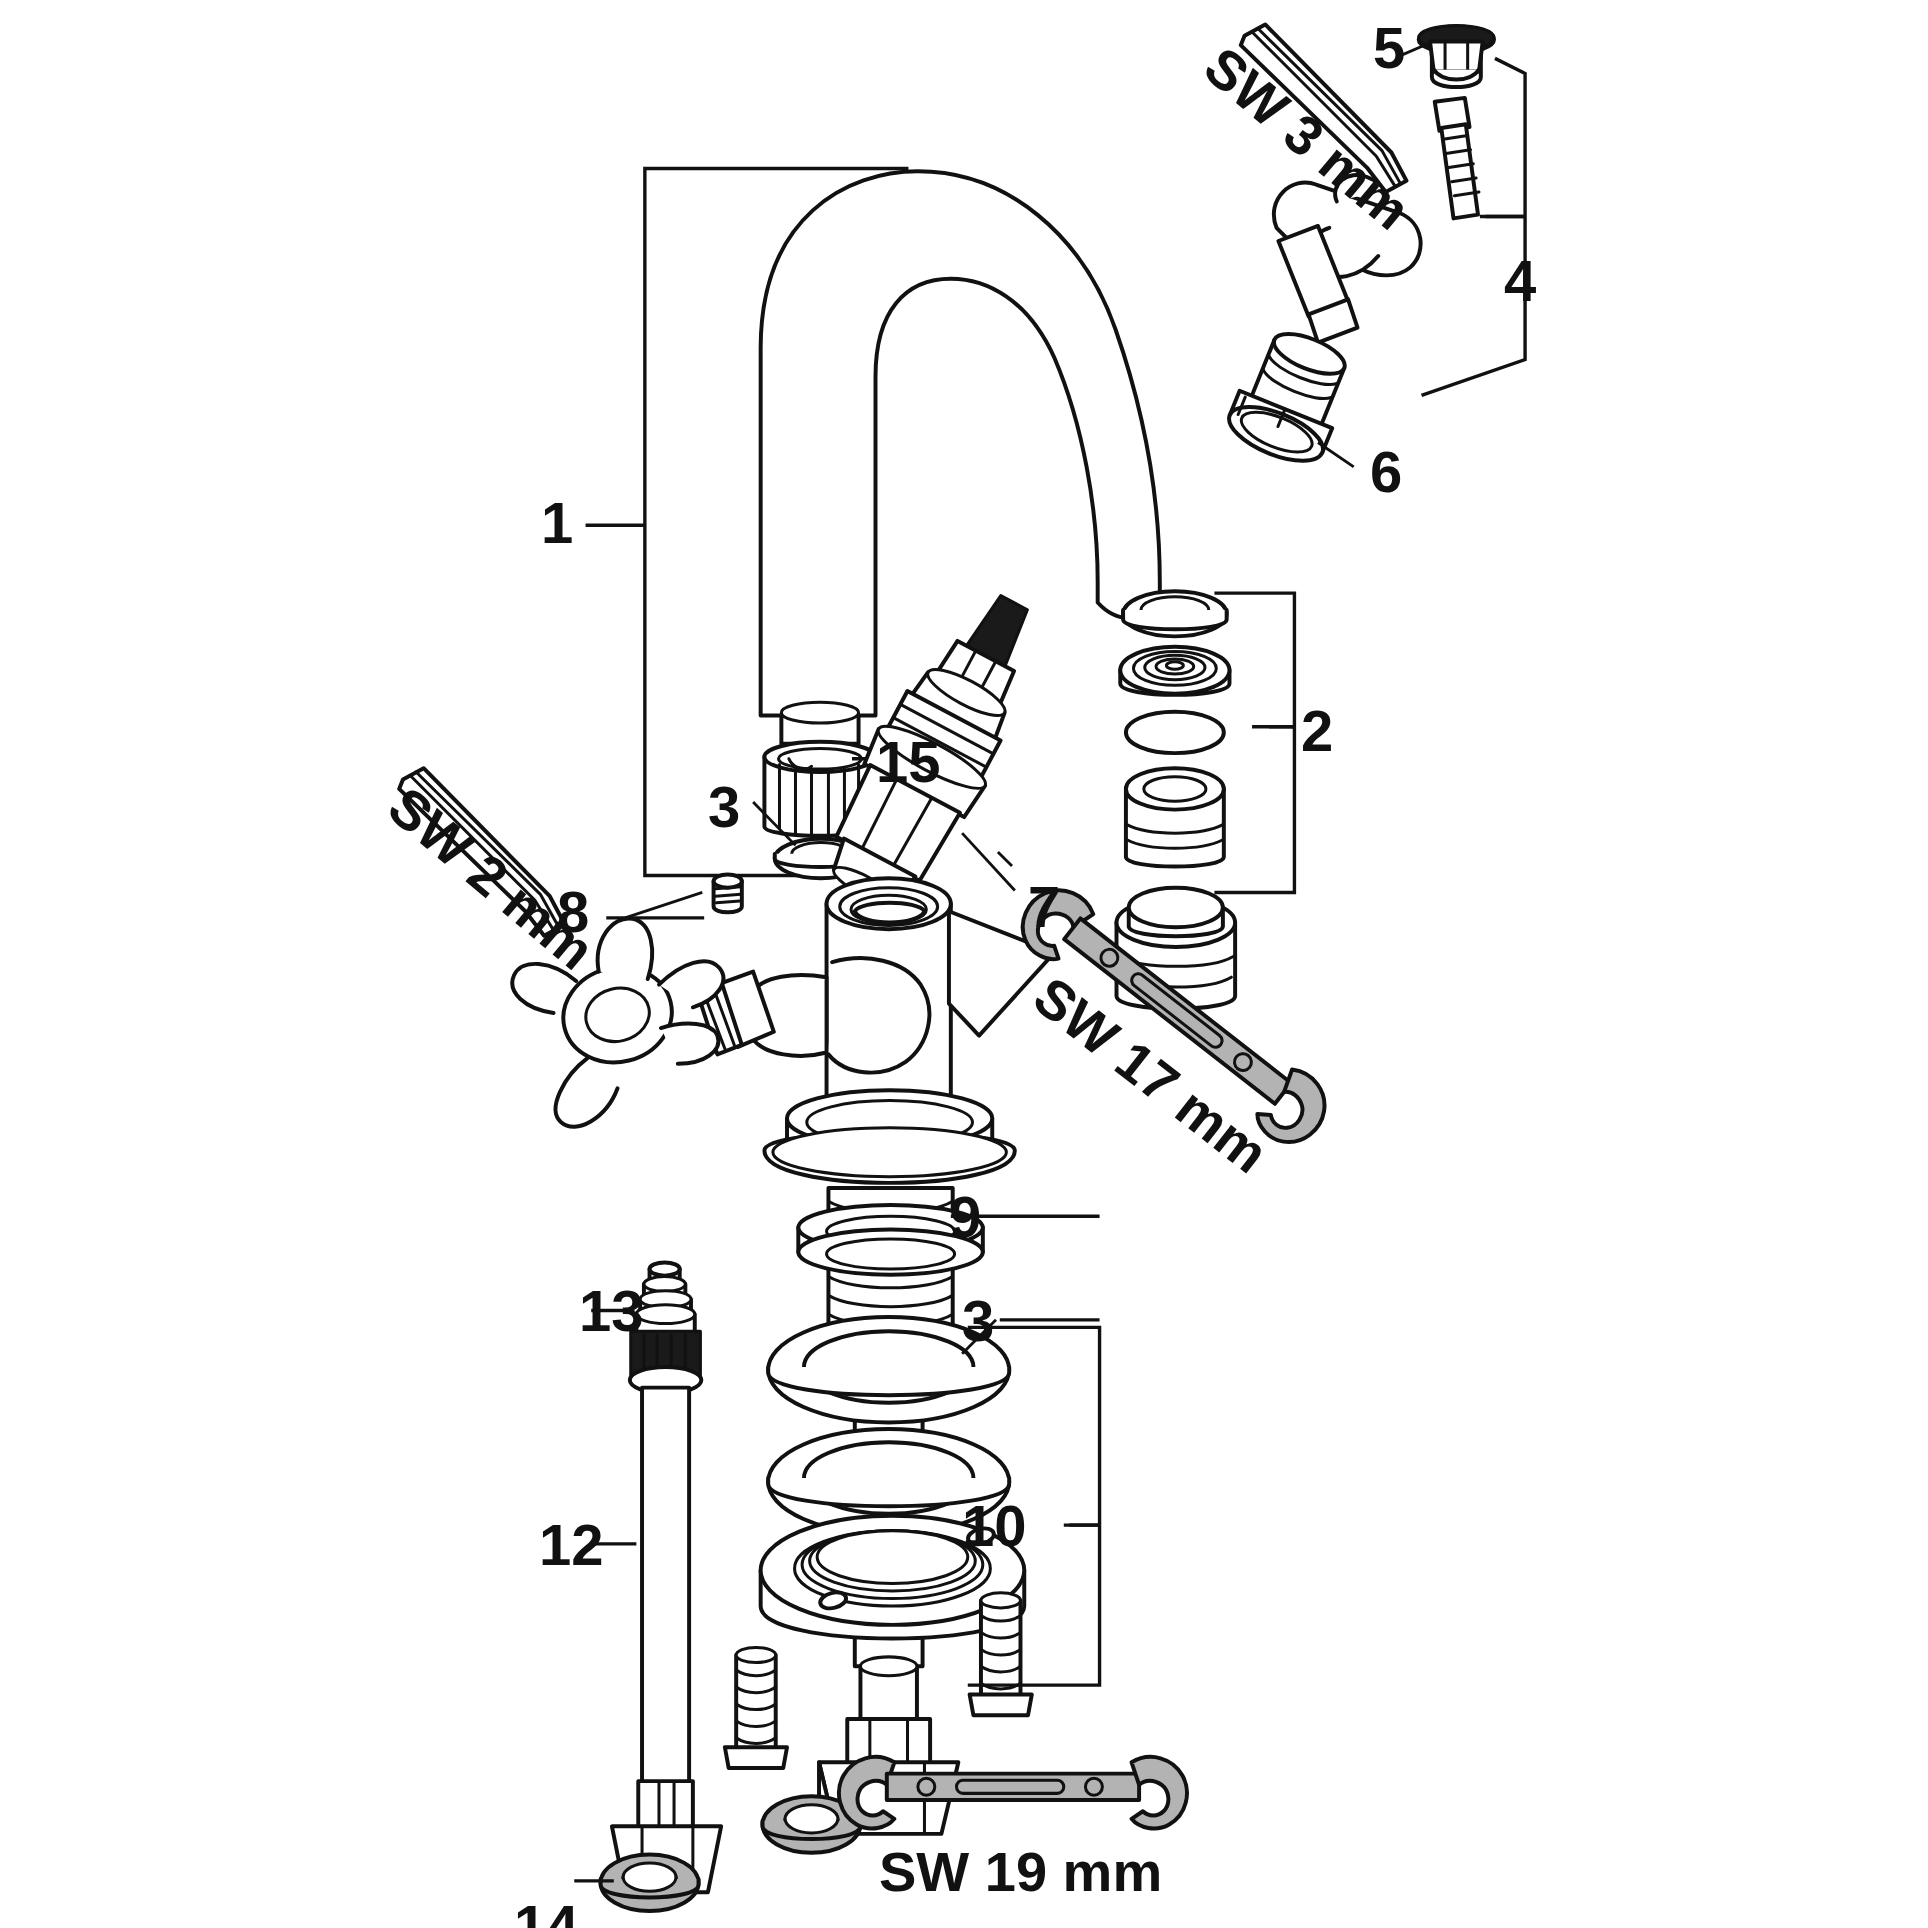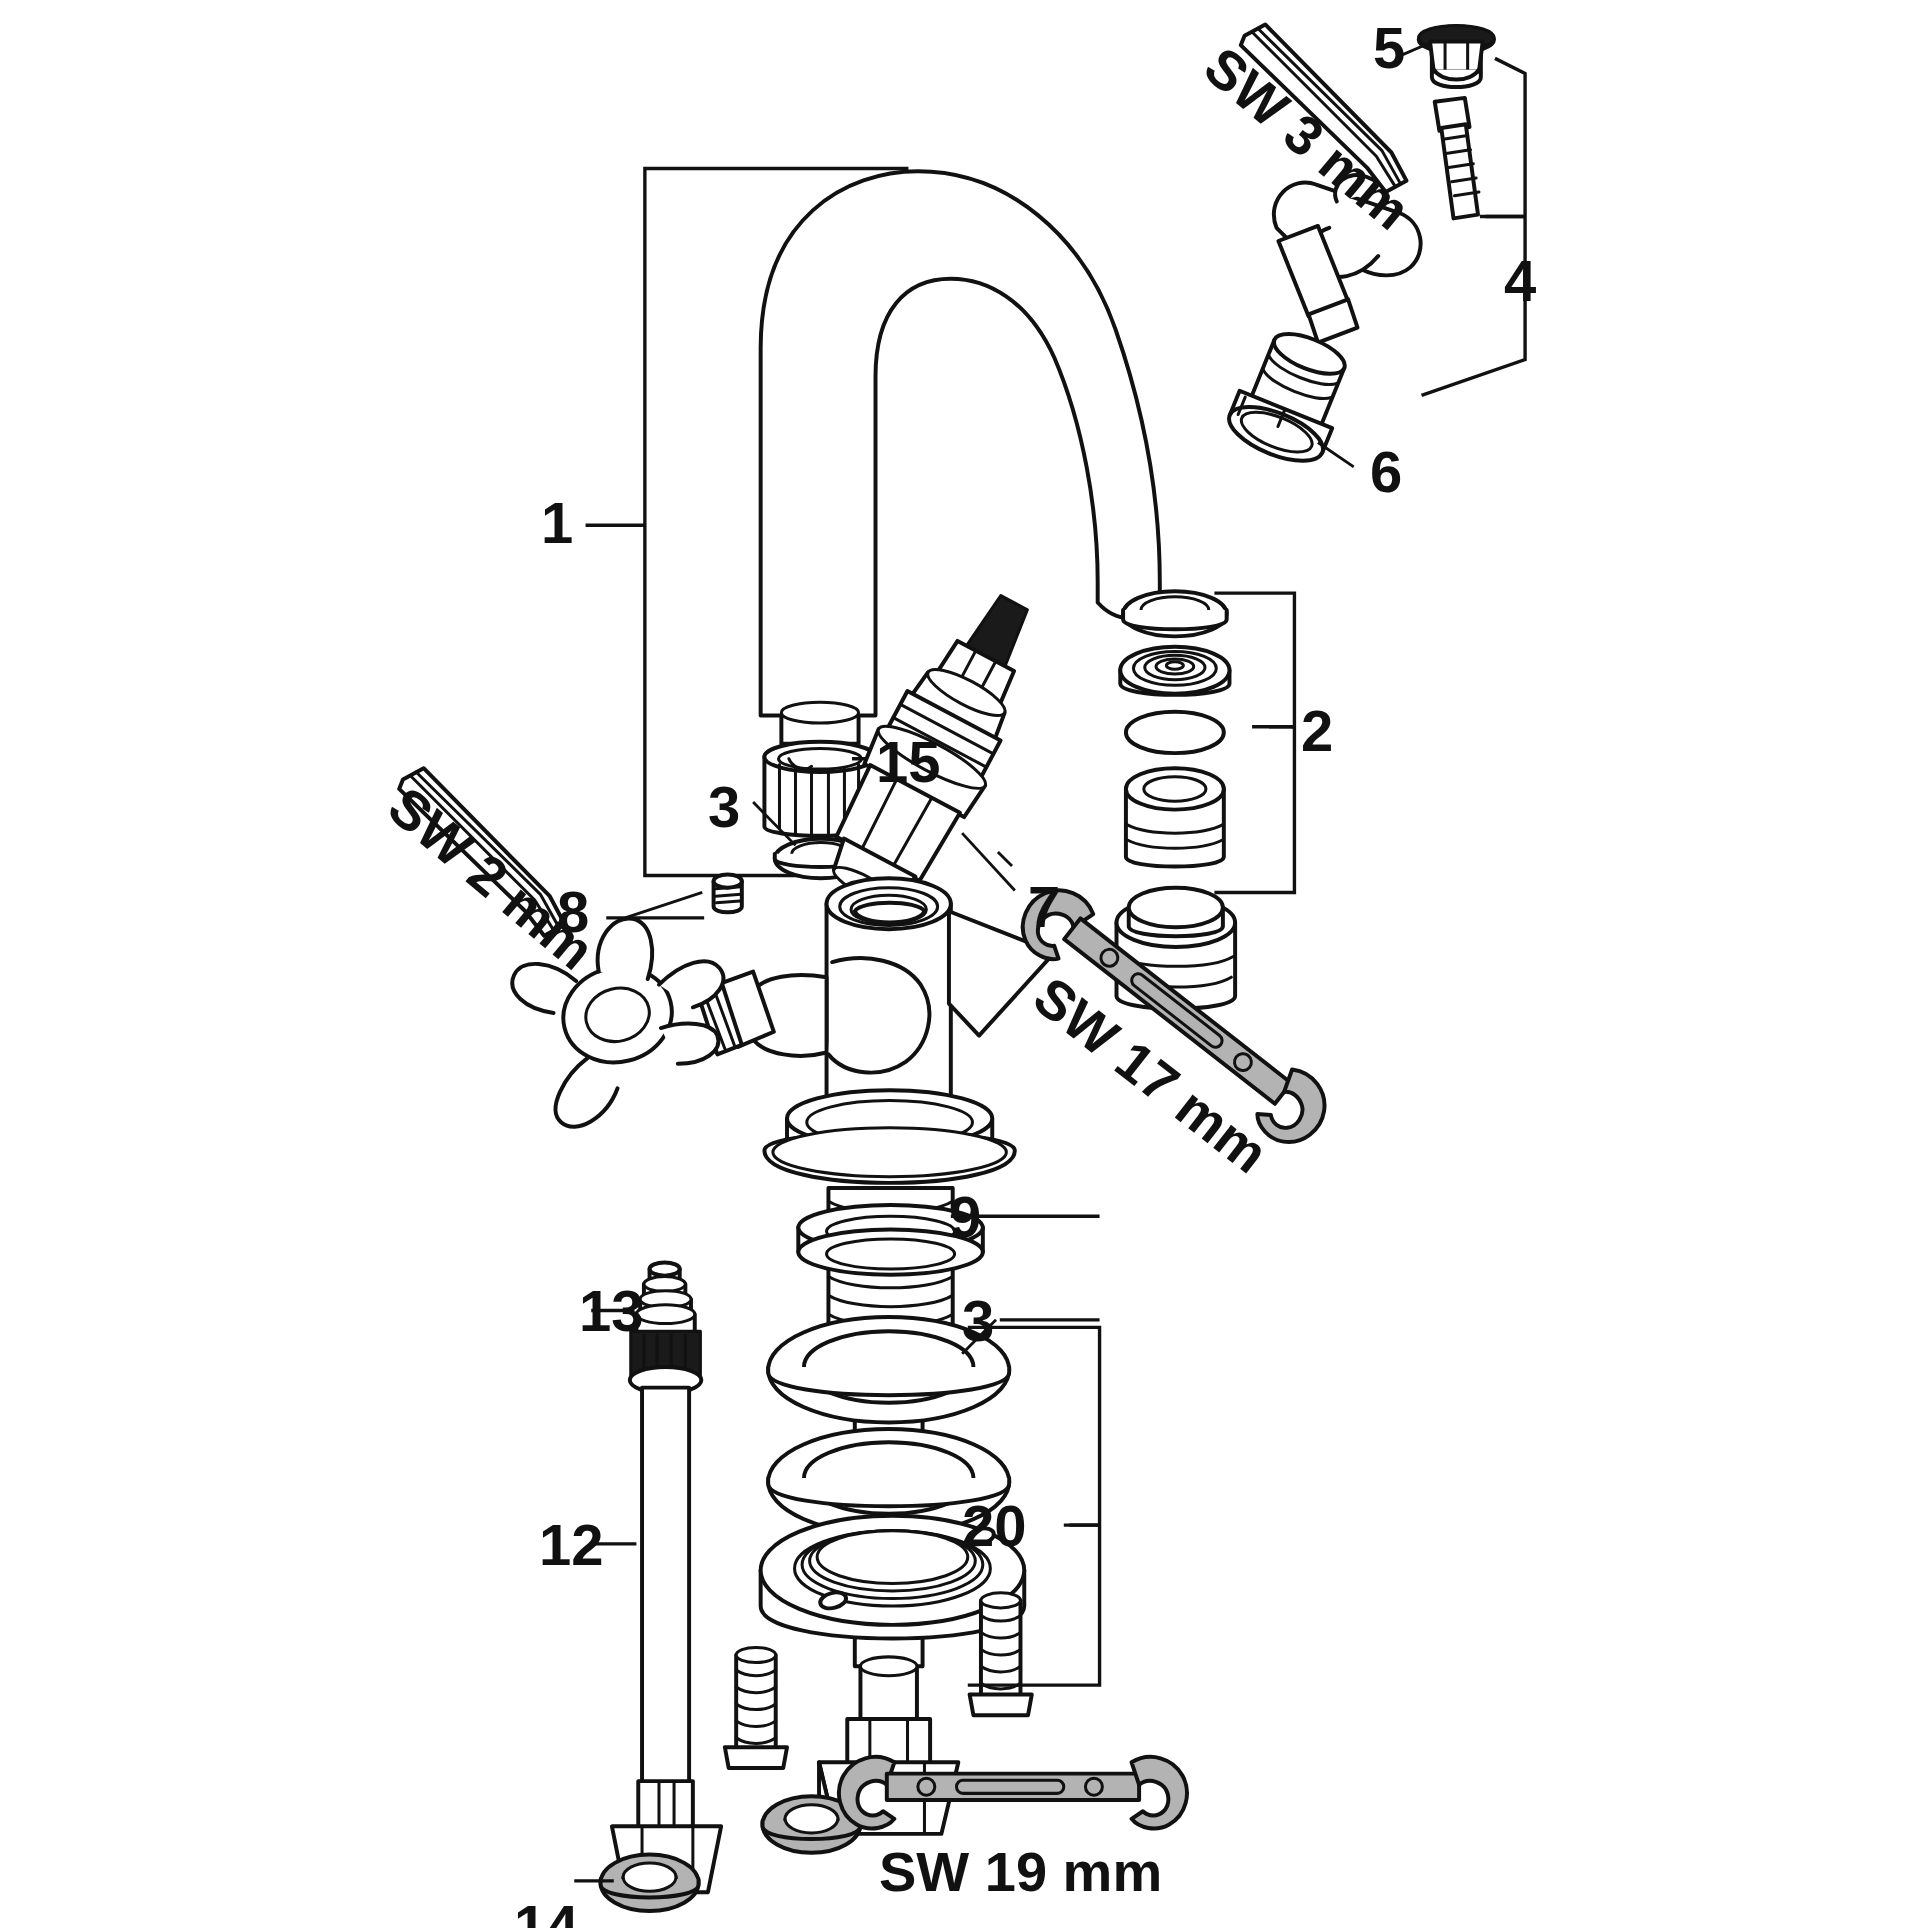--- a/index.html
+++ b/index.html
@@ -485,21 +485,21 @@
 
   <div class="lbl" style="left:541px;  top:494px;">1</div>
   <div class="lbl" style="left:1301px; top:702px;">2</div>
   <div class="lbl" style="left:708px;  top:778px;">3</div>
   <div class="lbl" style="left:1504px; top:252px;">4</div>
   <div class="lbl" style="left:1373px; top:19px;">5</div>
   <div class="lbl" style="left:1370px; top:443px;">6</div>
   <div class="lbl" style="left:1028px; top:878px;">7</div>
   <div class="lbl" style="left:557px;  top:883px;">8</div>
   <div class="lbl" style="left:949px; top:1188px;">9</div>
-  <div class="lbl" style="left:962px; top:1497px;">20</div>
+  <div class="lbl" style="left:962px; top:1497px;">10</div>
   <div class="lbl" style="left:962px; top:1292px;">3</div>
   <div class="lbl" style="left:539px;  top:1516px;text-align:center;">12</div>
   <div class="lbl" style="left:535px;  top:1282px;margin-left:44px;">13</div>
   <div class="lbl" style="left:514px;  top:1853px;margin-top:44px;">14</div>
   <div class="lbl" style="left:876px;  top:733px;">15</div>
 
   <div class="tool-lbl" style="left:1230px; top:38px;  transform:rotate(40deg);">SW 3 mm</div>
   <div class="tool-lbl" style="left:414px;  top:778px; transform:rotate(40deg);">SW 2 mm</div>
   <div class="tool-lbl" style="left:1058px; top:968px; transform:rotate(38deg);">SW 17 mm</div>
   <div class="tool-lbl flat" style="left:879px;  top:1844px;">SW 19 mm</div>

